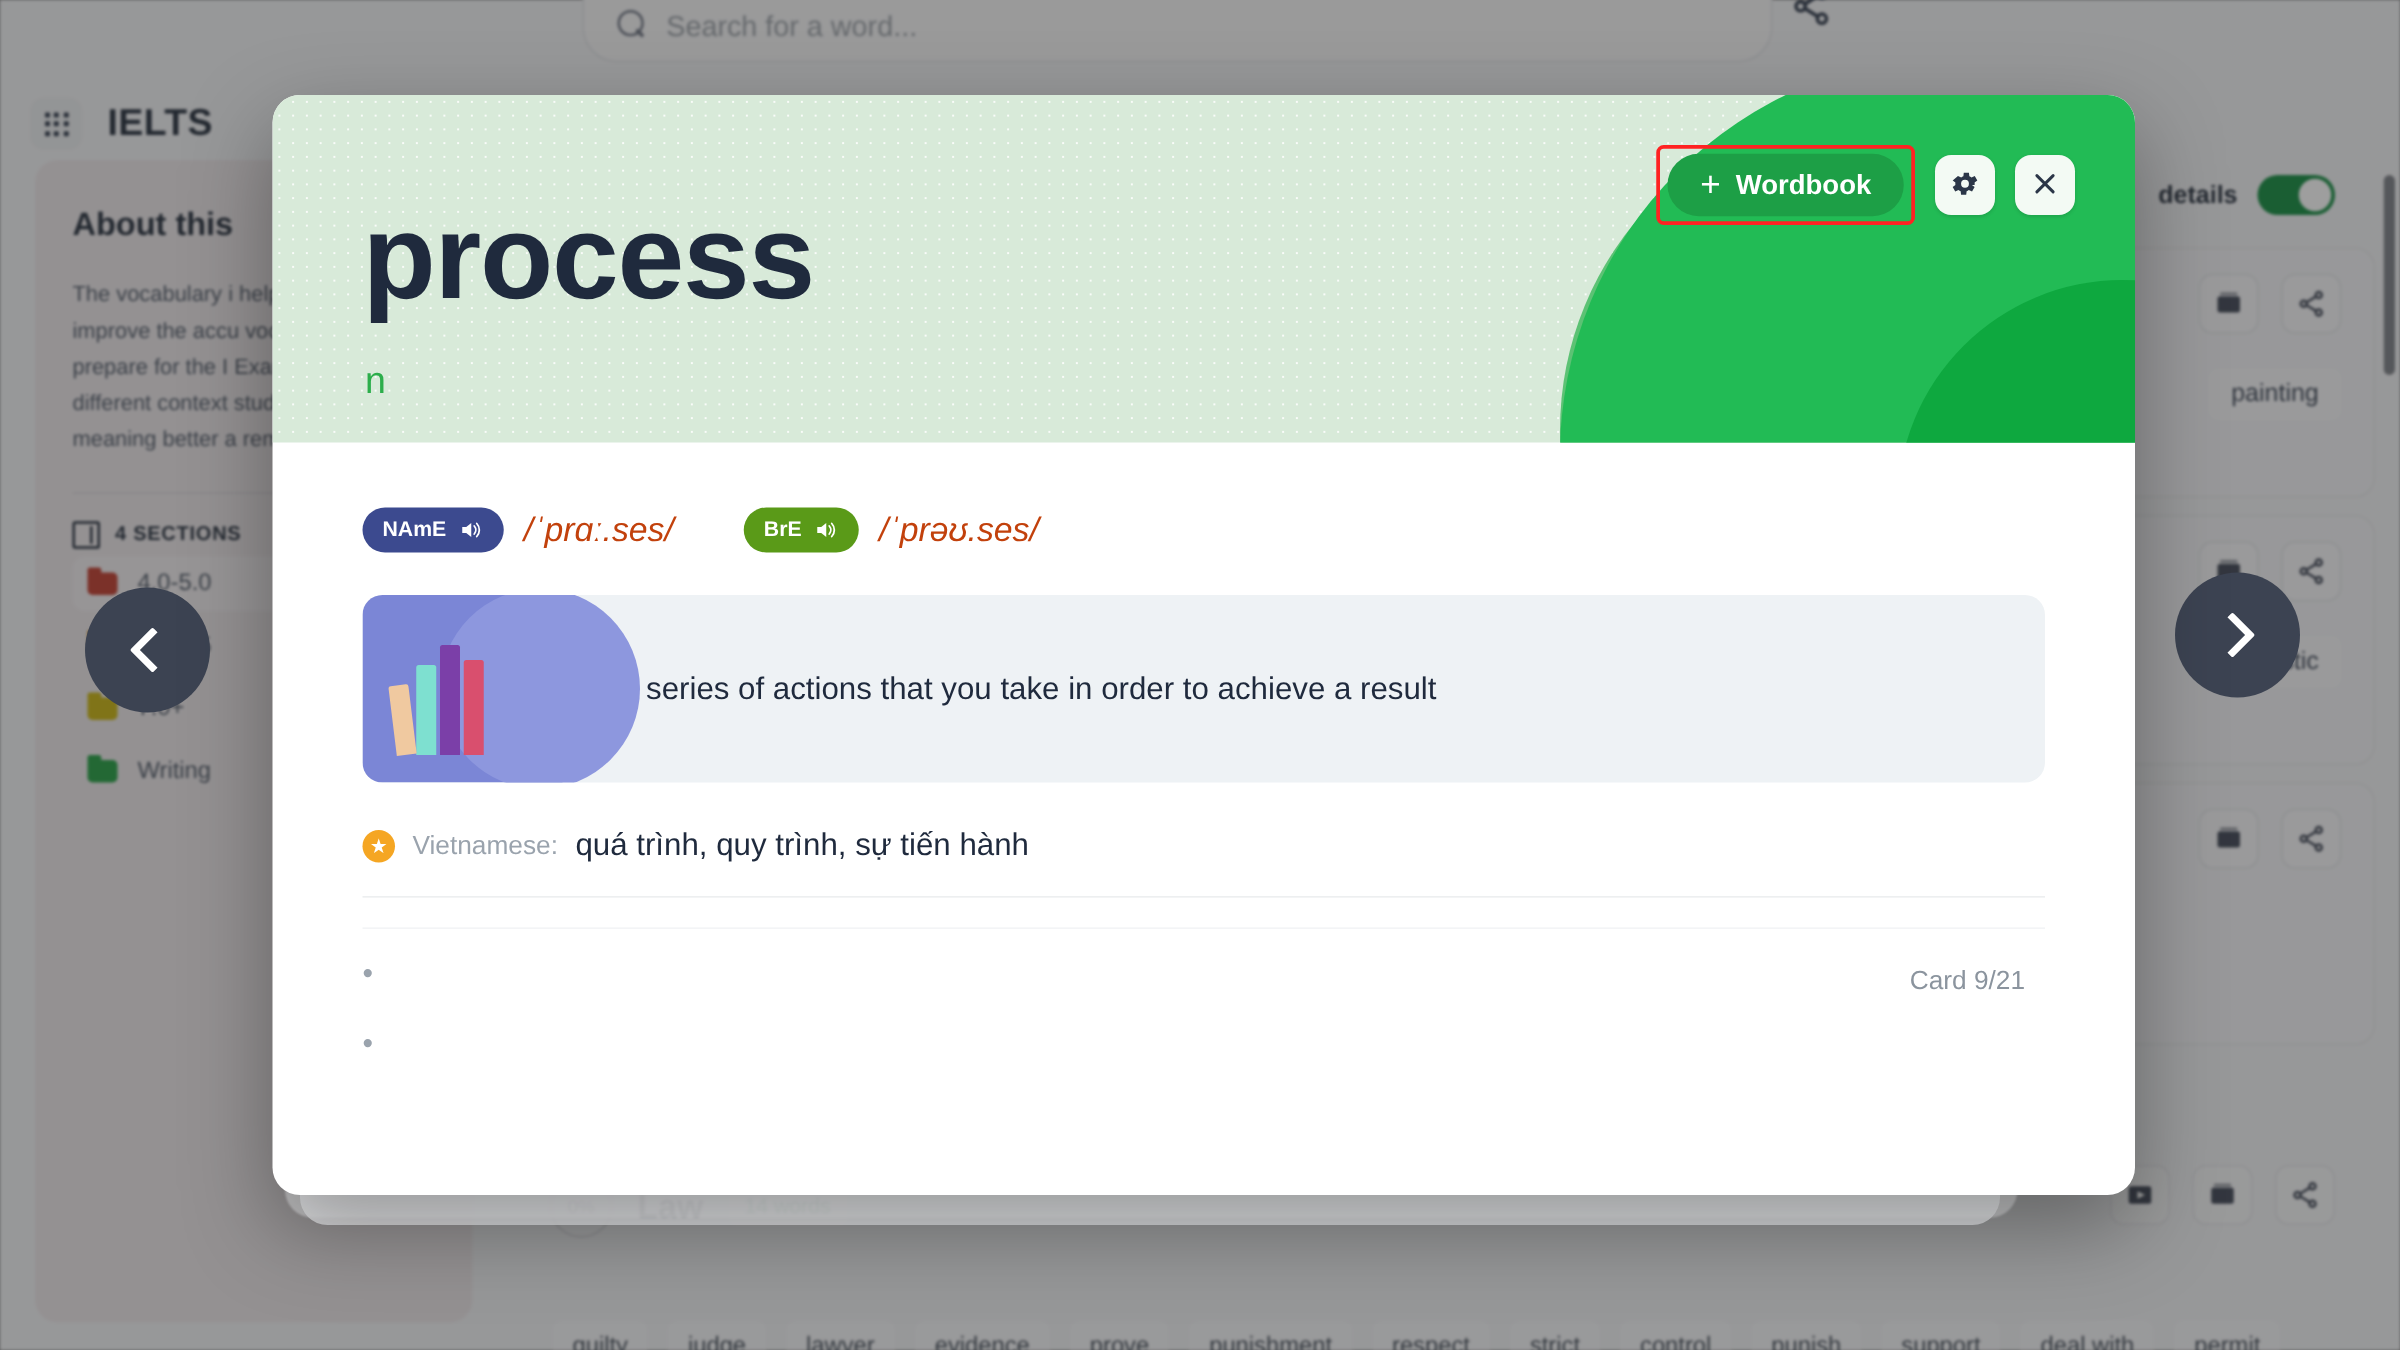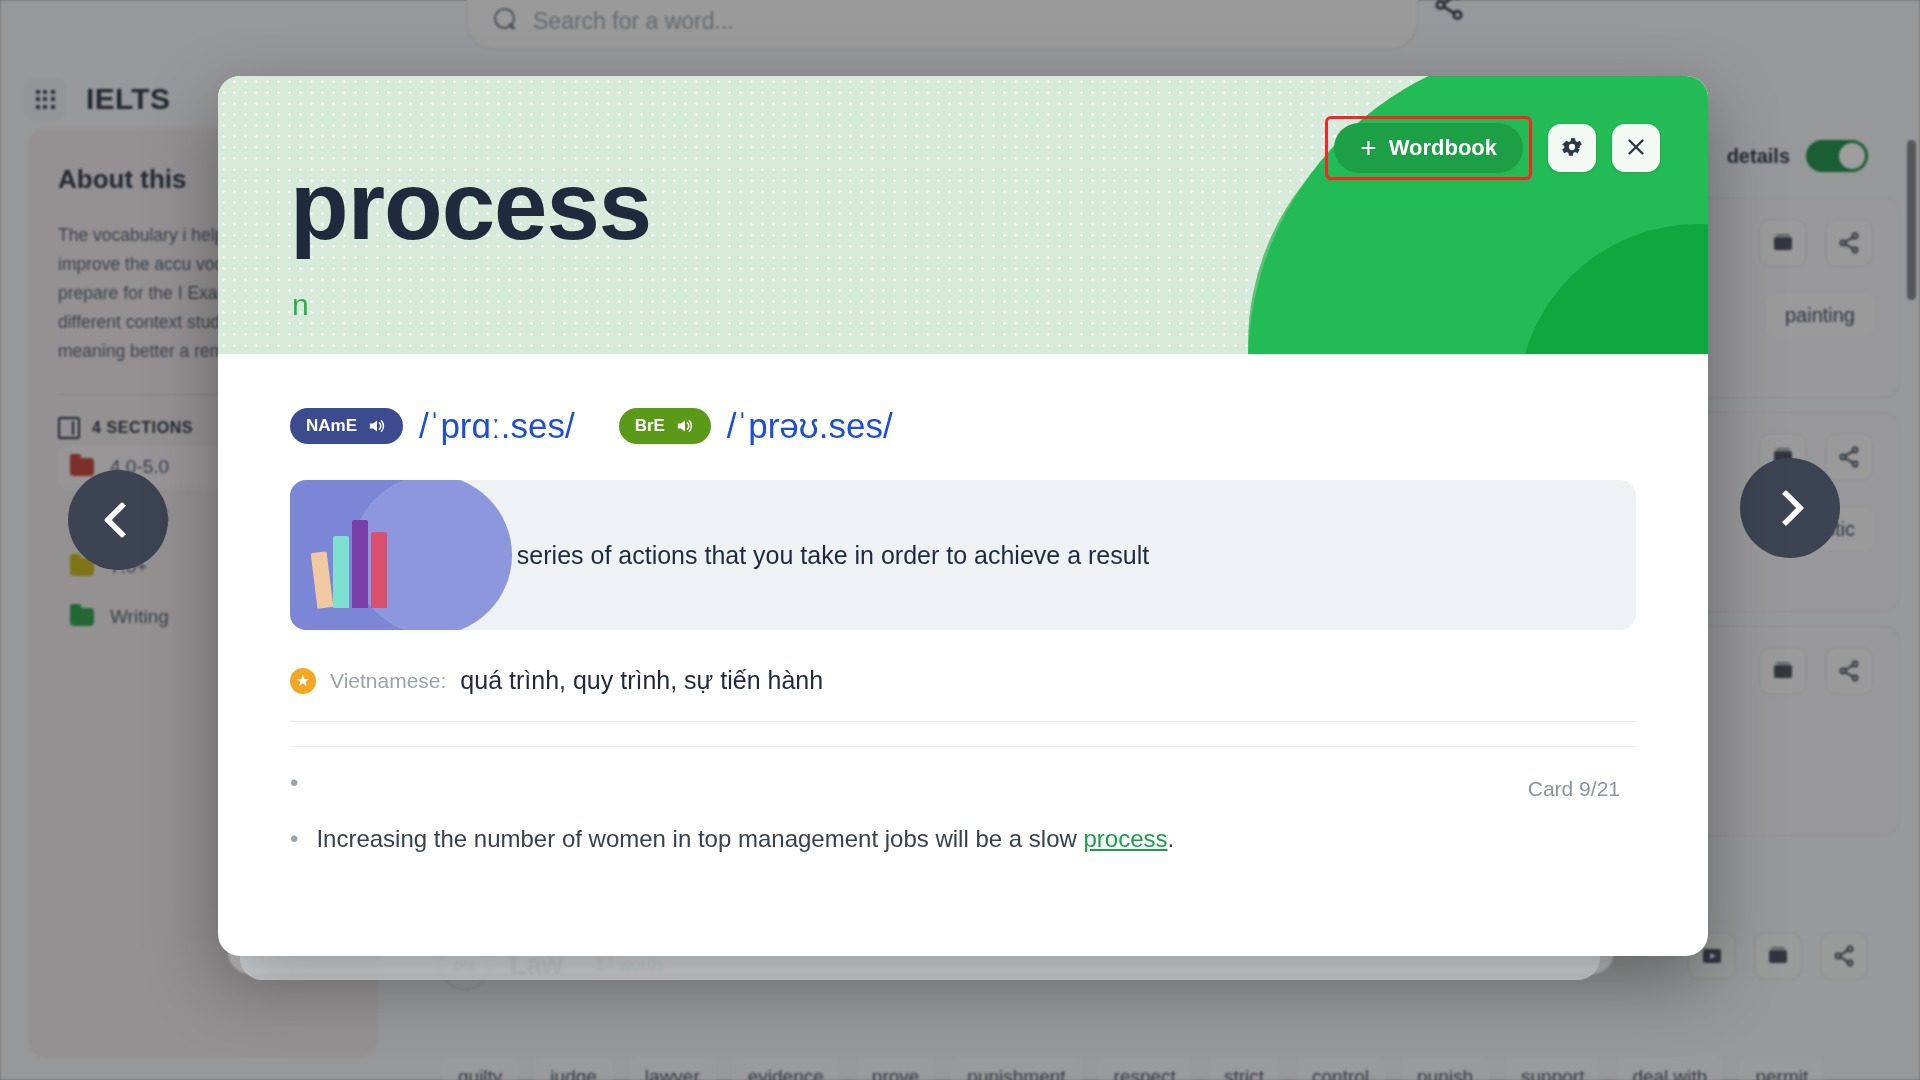--- a/index.html
+++ b/index.html
@@ -107,29 +107,29 @@
   .plus { font-size:28px; font-weight:400; line-height:1;}
   .ico-btn { width:48px;height:48px;border-radius:13px;background:#f3faf4;border:none;
              display:flex;align-items:center;justify-content:center;cursor:pointer;
              box-shadow:0 1px 3px rgba(0,0,0,.12);}
 
   .word { position:absolute; left:72px; top:82px; font-size:96px; font-weight:700;
           color:#1f2a3d; letter-spacing:-1px; line-height:1; z-index:2;}
   .pos { position:absolute; left:74px; top:212px; font-size:30px; color:#2cae4b; z-index:2;}
 
   .m-body { padding: 30px 72px 0 72px; }
-  .prons { display:flex; align-items:center; gap:44px; margin-top:22px;}
+  .prons { display:flex; align-items:center; gap:56px; margin-top:22px;}
   .pr { display:flex; align-items:center; gap:16px;}
   .badge { display:flex; align-items:center; gap:10px; border-radius:22px; padding:8px 16px;
            color:#fff; font-size:17px; font-weight:700;}
   .badge.name { background:#3c4a8f; }
   .badge.bre  { background:#5a9a18; }
   .spk { width:20px;height:16px; position:relative; display:inline-block;}
   .spk svg { display:block; }
-  .ipa { font-size:35px; color:#1d4ed8;}
+  .ipa { font-size:27px; color:#c2410c;font-style:italic;}
 
   .defbox { margin-top:34px; background:#eef2f5; border-radius:16px; height:150px;
             display:flex; align-items:center; overflow:hidden; position:relative;}
   .defart { width:160px; height:150px; position:relative; flex:none; background:#7b86d6;}
   .defart::after{content:"";position:absolute;width:160px;height:160px;border-radius:50%;
                  background:#8d97de; right:-62px; top:-5px;}
   .books { position:absolute; left:24px; bottom:22px; display:flex; align-items:flex-end; gap:3px; z-index:2;}
   .bk { width:16px; border-radius:2px 2px 0 0; }
   .deftext { font-size:25px; color:#1f2a3d; padding-left:46px;}
 
@@ -431,19 +431,18 @@
     <div class="hr2"></div>
 
     <div class="exlist">
       <span class="cardno">Card 9/21</span>
       <div id="examples">
           <div class="exrow">
             <span class="dot">•</span>
           </div>
           <div class="exrow">
             <span class="dot">•</span>
-            <span>Increasing the number of women in top management jobs will be a slow <span class="hl">process</span>.</span>
           </div>
         </div>
     </div>
 
   </div>
 </div>
 
 </body></html>

